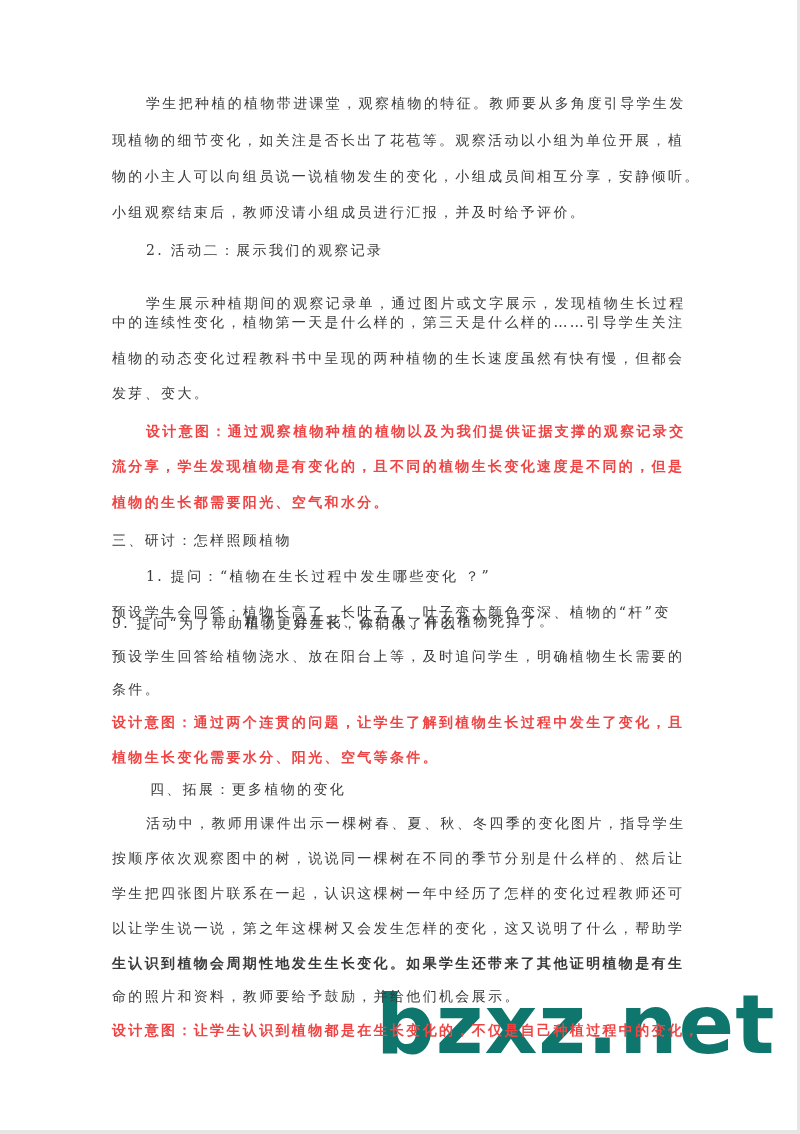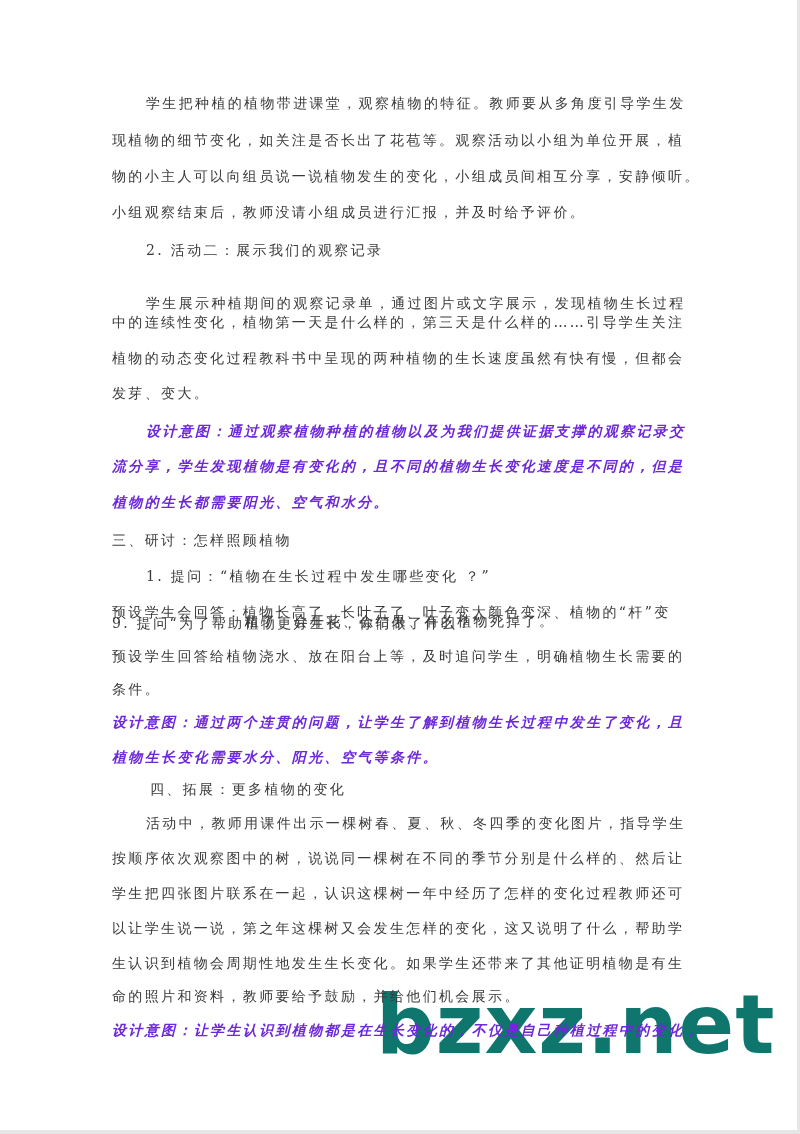--- a/index.html
+++ b/index.html
@@ -7,21 +7,21 @@
          font-family: "DejaVu Serif", "Liberation Serif", serif; }
   .page { position: absolute; left: 0; top: 0; width: 797px; height: 1130px;
           background: #ffffff; border-right: 3px solid #e6e6e6; border-bottom: 4px solid #e6e6e6; box-sizing: content-box; }
   .watermark { position: absolute; left: 376px; top: 984px; font-family: "DejaVu Sans", "Liberation Sans", sans-serif;
                font-weight: bold; font-size: 82px; letter-spacing: 1px; color: #0f766e; line-height: 1; z-index: 0;
                white-space: nowrap; }
   .line { position: absolute; left: 112px; width: 576px; font-size: 14px; line-height: 20px; color: #3a3a3a;
           white-space: nowrap; letter-spacing: 2.35px; z-index: 1; }
   .line.indent { left: 146px; width: 542px; }
   .line.heading-indent { left: 122px; margin-left: 28px; }
-  .line.red { color: #6d28d9; font-weight: bold; font-style: italic; }
+  .line.red { color: #ef4444; font-weight: bold; }
 </style>
 </head>
 <body>
 
 <div class="page">
   <div class="watermark">bzxz.net</div>
   <div id="lines">
       <div class="line indent" style="top: 93px;">学生把种植的植物带进课堂，观察植物的特征。教师要从多角度引导学生发</div>
       <div class="line" style="top: 130px;">现植物的细节变化，如关注是否长出了花苞等。观察活动以小组为单位开展，植</div>
       <div class="line" style="top: 166px;">物的小主人可以向组员说一说植物发生的变化，小组成员间相互分享，安静倾听。</div>
@@ -41,17 +41,17 @@
       <div class="line" style="top: 613px;">9. 提问“为了帮助植物更好生长，你们做了什么？”</div>
       <div class="line" style="top: 646px;">预设学生回答给植物浇水、放在阳台上等，及时追问学生，明确植物生长需要的</div>
       <div class="line" style="top: 679px;">条件。</div>
       <div class="line red" style="top: 712px;">设计意图：通过两个连贯的问题，让学生了解到植物生长过程中发生了变化，且</div>
       <div class="line red" style="top: 747px;">植物生长变化需要水分、阳光、空气等条件。</div>
       <div class="line heading-indent" style="top: 779px;">四、拓展：更多植物的变化</div>
       <div class="line indent" style="top: 813px;">活动中，教师用课件出示一棵树春、夏、秋、冬四季的变化图片，指导学生</div>
       <div class="line" style="top: 848px;">按顺序依次观察图中的树，说说同一棵树在不同的季节分别是什么样的、然后让</div>
       <div class="line" style="top: 883px;">学生把四张图片联系在一起，认识这棵树一年中经历了怎样的变化过程教师还可</div>
       <div class="line" style="top: 918px;">以让学生说一说，第之年这棵树又会发生怎样的变化，这又说明了什么，帮助学</div>
-      <div class="line" style="top: 953px;">生认识到植物会周期性地发生生长变化。如果学生还带来了其他证明植物是有生</div>
+      <div class="line" style="top: 953px; font-weight: bold;">生认识到植物会周期性地发生生长变化。如果学生还带来了其他证明植物是有生</div>
       <div class="line" style="top: 986px;">命的照片和资料，教师要给予鼓励，并给他们机会展示。</div>
       <div class="line red" style="top: 1020px;">设计意图：让学生认识到植物都是在生长变化的，不仅是自己种植过程中的变化，</div>
     </div>
 </div>
 
 </body></html>

